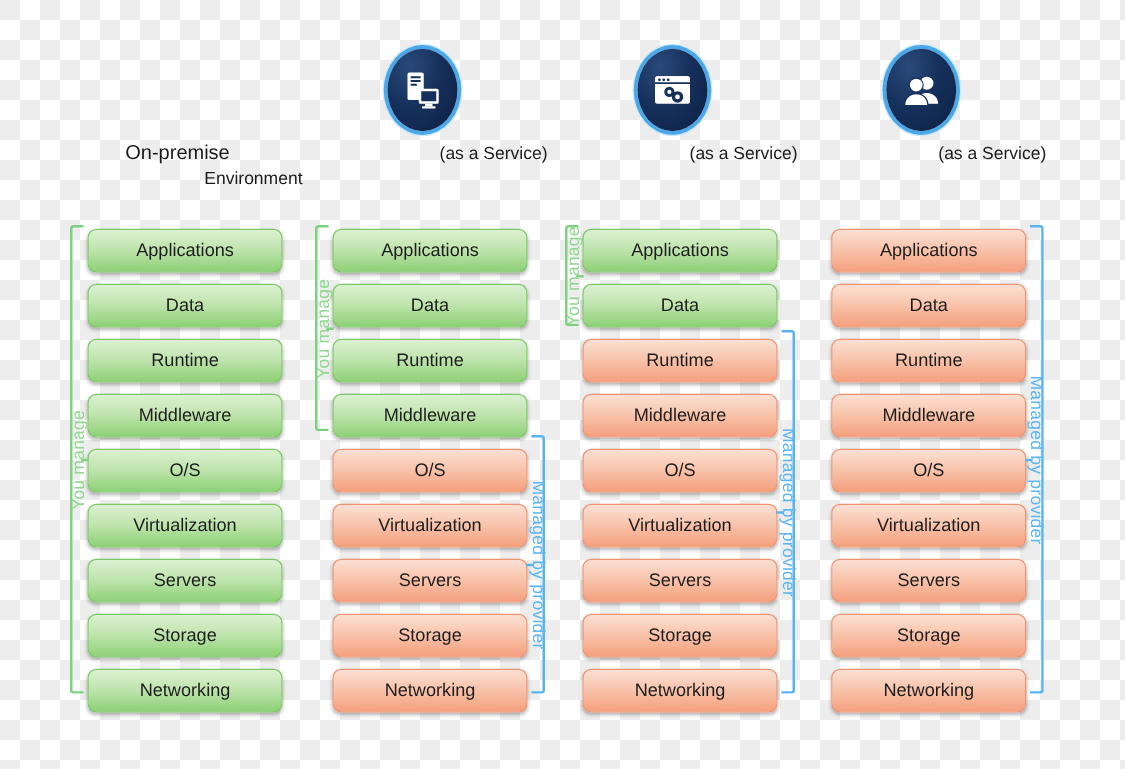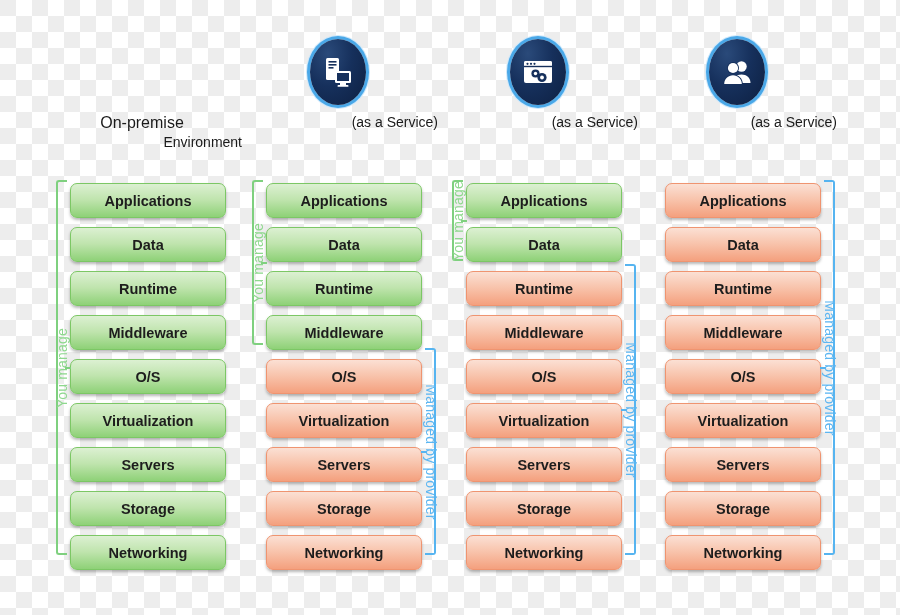--- a/index.html
+++ b/index.html
@@ -25,21 +25,21 @@
     display:flex;align-items:center;justify-content:center;
   }
   .icon-badge.spacer{background:none;box-shadow:none;}
   .icon-badge svg{display:block;}
 
   .title-main{font-size:21px;line-height:24px;color:#27b2f0;font-weight:400;}
   .title-main.dark{color:#1a1a1a;font-size:16px;line-height:20px;}
   .title-sub{font-size:14px;line-height:18px;color:#1a1a1a;text-align:right;}
 
   
-  .stack{position:absolute;left:28px;top:170px;width:156px;font-weight:bold;}
+  .stack{position:absolute;left:28px;top:170px;width:156px;}
   .layer{
     height:33px;margin-bottom:9px;border-radius:7px;
     display:flex;align-items:center;justify-content:center;
     font-size:14.5px;color:#1d1d1d;
     box-shadow:0 2px 3px rgba(0,0,0,.28);
     position:relative;
   }
   .layer.green{
     background:linear-gradient(180deg,#dcf0d2 0%,#bfe4ad 48%,#8ed177 100%);
     border:1px solid #7cc765;

